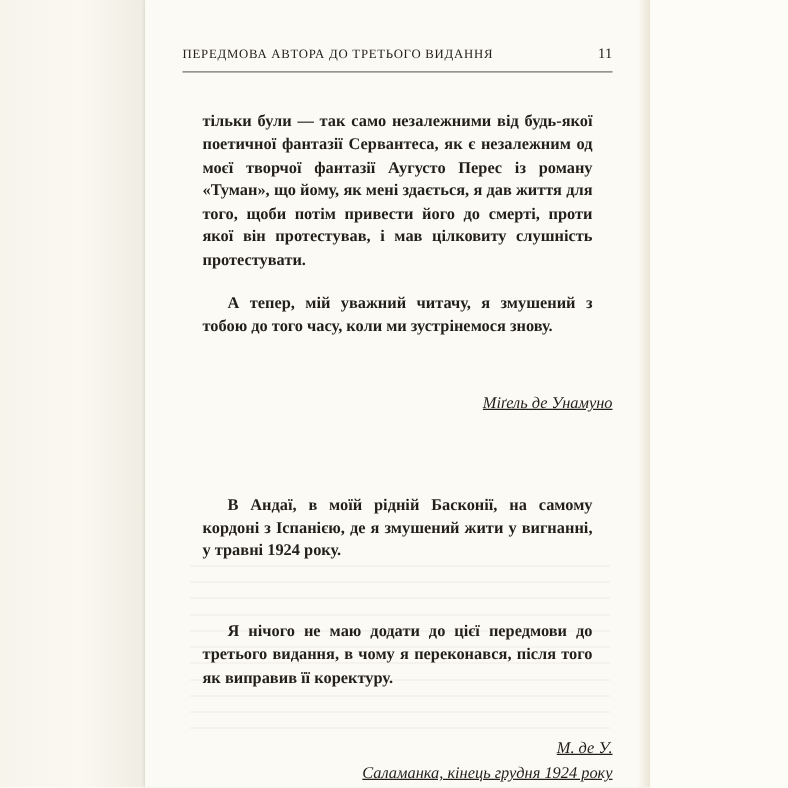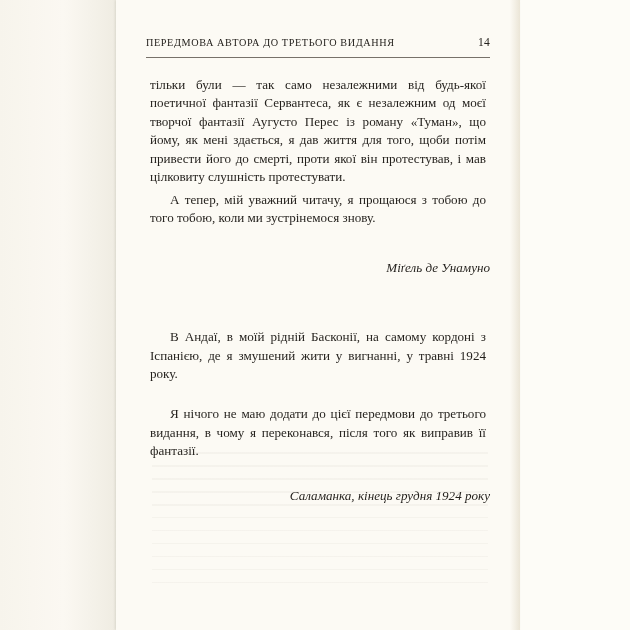--- a/index.html
+++ b/index.html
@@ -95,41 +95,43 @@
     top: 72px;
     width: 344px;
     color: #221f1b;
     font-size: 13.1px;
     line-height: 18.45px;
     text-align: justify;
     text-justify: inter-word;
   }
 
   p.para {
-    margin: 4px;
+    margin: 16px;
     text-indent: 20px;
     hyphens: manual;
+    font-weight: bold;
   }
   p.para.nofirst {
     text-indent: 0;
   }
 
   
   .gap-sig    { height: 27px; }
   .gap-block  { height: 47px; }
   .gap-para   { height: 14px; }
   .gap-signoff{ height: 21px; }
 
   .signature {
     margin: 0;
     text-align: right;
     font-style: italic;
     font-size: 13.1px;
     line-height: 18.45px;
     color: #221f1b;
+    text-decoration: underline;
   }
   .signature.tight {
     line-height: 19.5px;
   }
 
   
   .showthrough {
     position: absolute;
     left: 36px;
     top: 452px;
@@ -149,44 +151,45 @@
 </style>
 </head>
 <body>
 
 <div id="scan">
 
   <div id="page">
 
     <div class="running-head">
       <span class="rh-title">ПЕРЕДМОВА АВТОРА ДО ТРЕТЬОГО ВИДАННЯ</span>
-      <span class="rh-folio">14</span>
+      <span class="rh-folio">11</span>
     </div>
     <div class="head-rule"></div>
 
     <div class="textblock">
 
       <p class="para nofirst">тільки були — так само незалежними від будь-якої поетичної фантазії Сервантеса, як є незалежним од моєї творчої фантазії Аугусто Перес із роману «Туман», що йому, як мені здається, я дав життя для того, щоби потім привести його до смерті, проти якої він протестував, і мав цілковиту слушність протестувати.</p>
 
-      <p class="para">А тепер, мій уважний читачу, я прощаюся з тобою до того тобою, коли ми зустрінемося знову.</p>
+      <p class="para">А тепер, мій уважний читачу, я змушений з тобою до того часу, коли ми зустрінемося знову.</p>
 
       <div class="gap-sig"></div>
 
       <p class="signature">Міґель де Унамуно</p>
 
       <div class="gap-block"></div>
 
       <p class="para">В Андаї, в моїй рідній Басконії, на самому кордоні з Іспанією, де я змушений жити у вигнанні, у травні 1924 року.</p>
 
       <div class="gap-para"></div>
 
-      <p class="para">Я нічого не маю додати до цієї передмови до третього видання, в чому я переконався, після того як виправив її фантазії.</p>
+      <p class="para">Я нічого не маю додати до цієї передмови до третього видання, в чому я переконався, після того як виправив її коректуру.</p>
 
       <div class="gap-signoff"></div>
 
+      <p class="signature tight">М. де У.</p>
 
       <p class="signature tight">Саламанка, кінець грудня 1924 року</p>
 
     </div>
 
     <div class="showthrough"></div>
 
   </div>
 </div>
 

